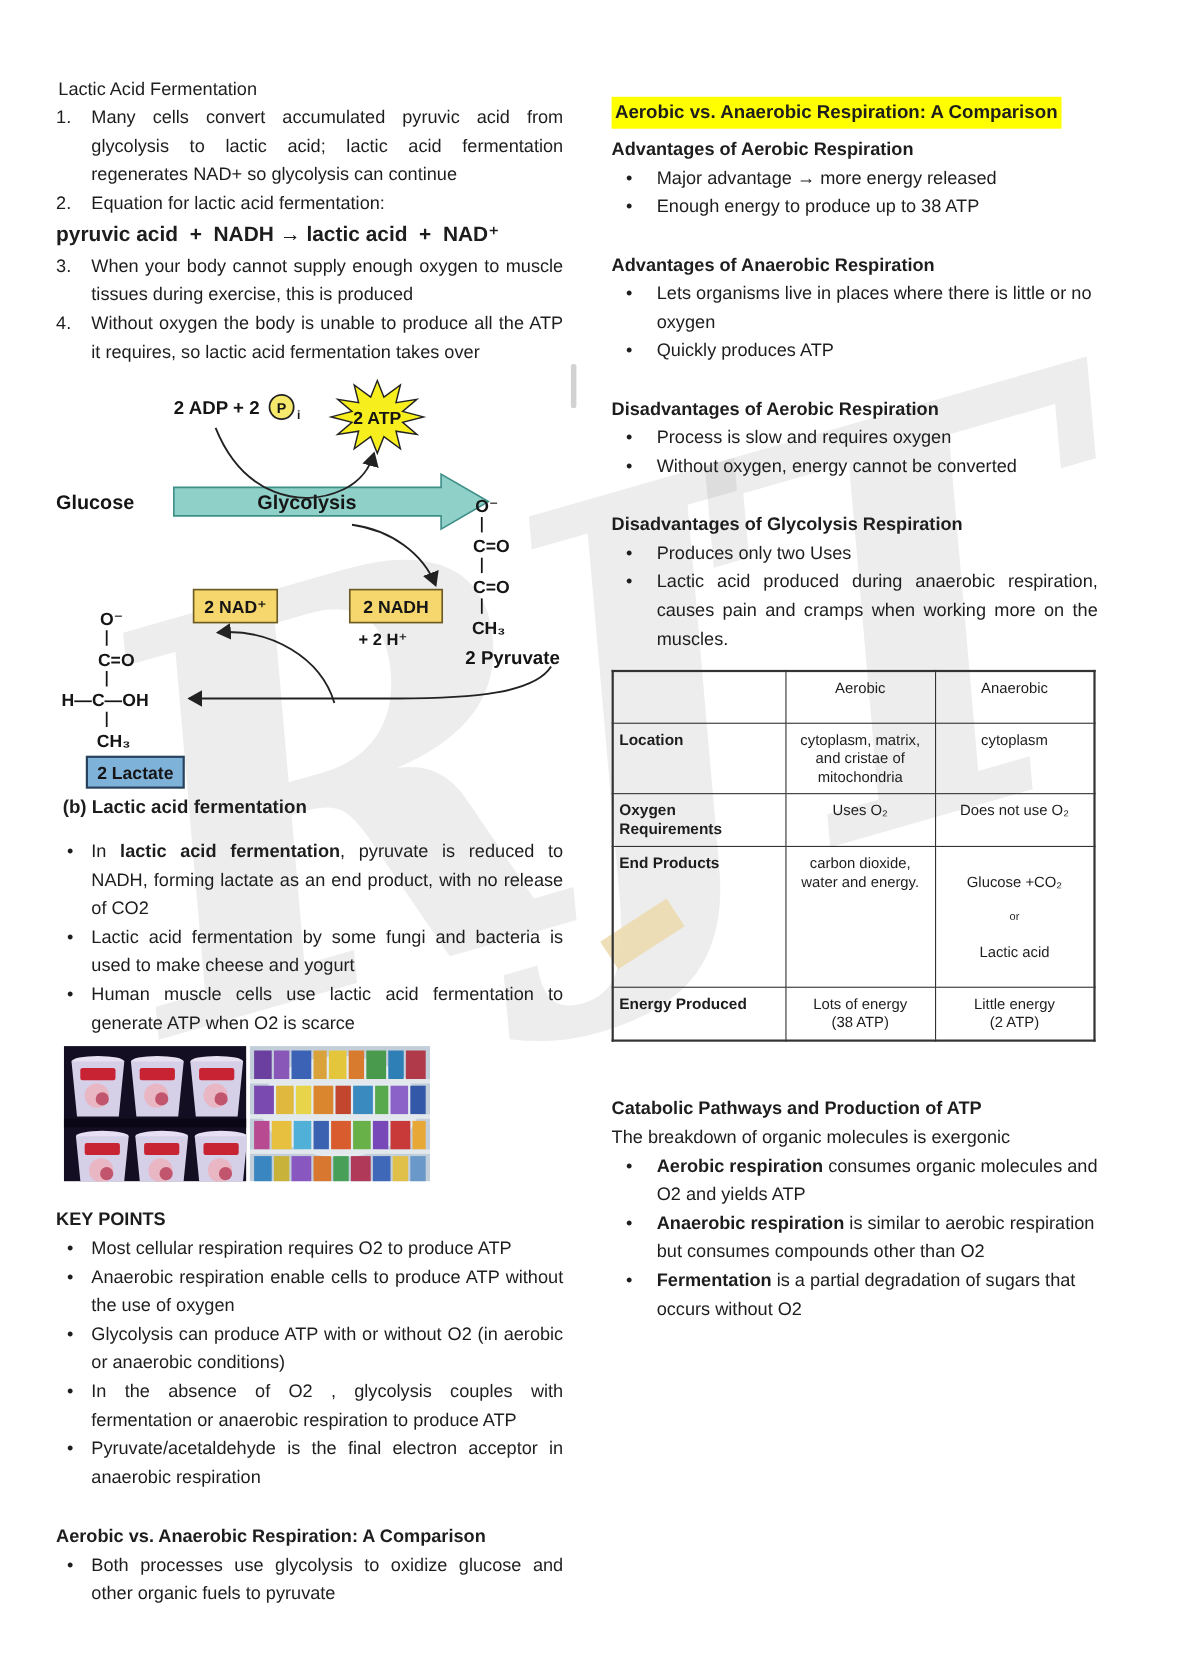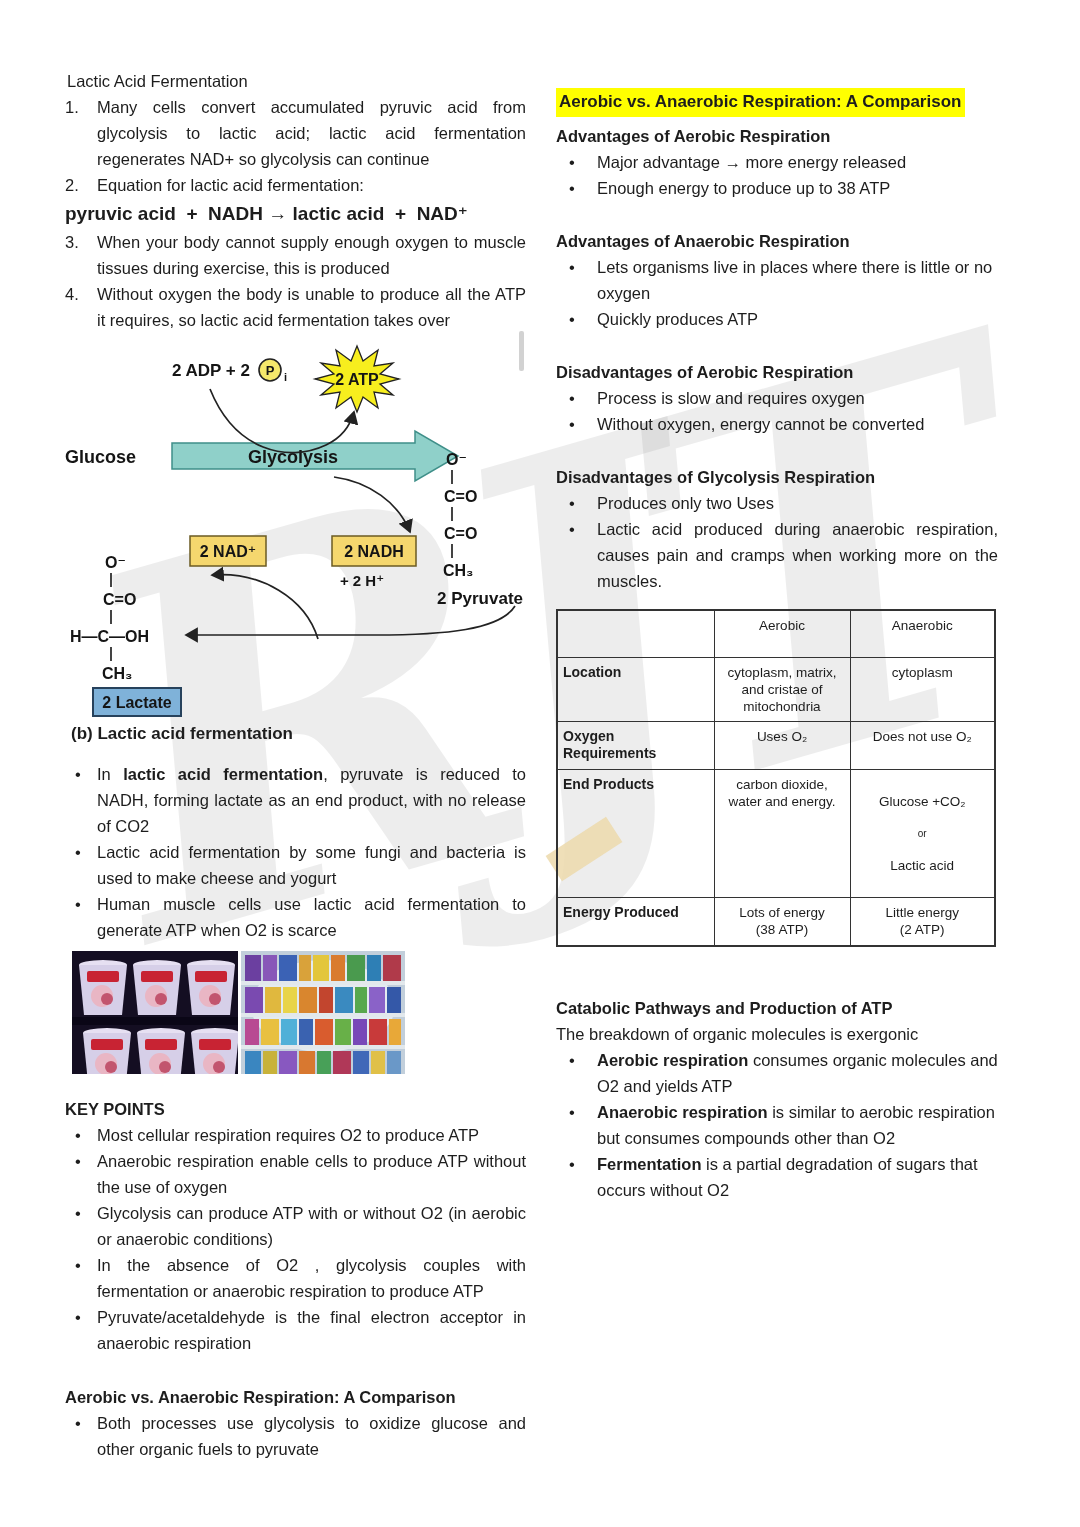--- a/index.html
+++ b/index.html
@@ -8,21 +8,21 @@
   
   .watermark{position:absolute;left:90px;top:400px;z-index:0;pointer-events:none;
         font-family:"DejaVu Serif",serif;font-style:italic;font-weight:bold;
         font-size:500px;line-height:1;letter-spacing:-42px;color:rgba(128,128,128,0.14);
         transform:rotate(-16deg);}
   .wm-dash{position:absolute;left:519px;top:331px;width:5px;height:40px;background:#d2d2d2;
         border-radius:2px;z-index:0;}
   .wm-tan{position:absolute;left:548px;top:834px;width:72px;height:30px;background:#ecd9ab;
         opacity:.85;transform:rotate(-33deg);z-index:0;}
   .col{position:absolute;z-index:1;font-size:16.5px;line-height:26px;}
-  .col-left{left:65px;top:68px;width:461px;}
+  .col-left{left:51px;top:68px;width:461px;}
   .col-right{left:556px;top:88px;width:442px;}
   .plain-title{margin-left:2px;}
   .numli{display:flex;}
   .num{flex:none;width:32px;}
   .ntext{flex:1;}
   .just{text-align:justify;}
   .equation{font-weight:bold;font-size:19px;line-height:31px;white-space:pre;}
   .h-bold{font-weight:bold;}
   ul{list-style:none;margin:0;padding:0;}
   .bullet{display:flex;}

